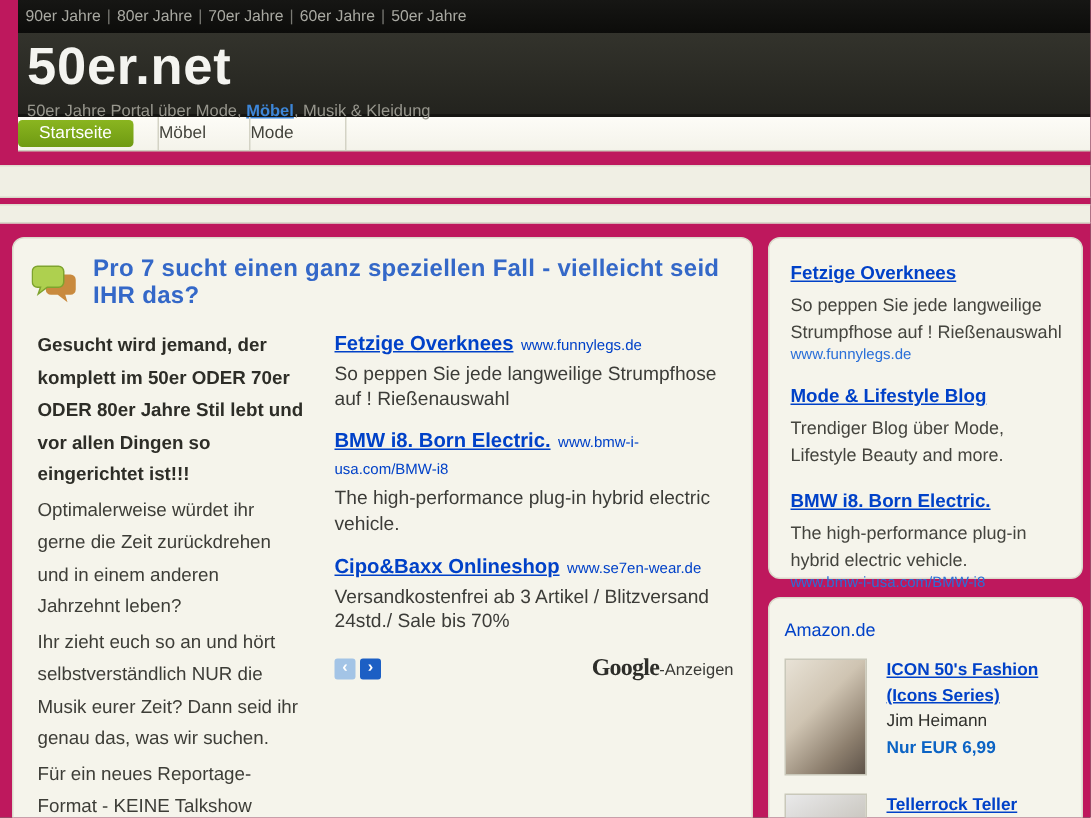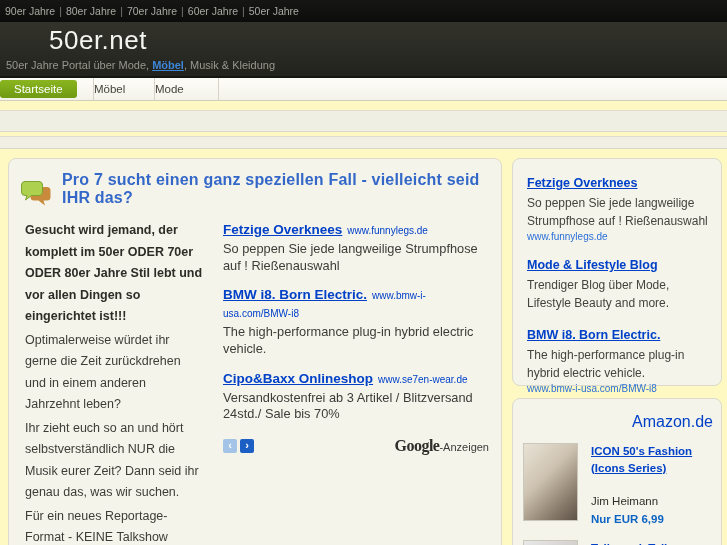--- a/index.html
+++ b/index.html
@@ -1,30 +1,30 @@
 <!DOCTYPE html>
 <html><head>
 <meta charset="utf-8">
 <style>
   * { margin:0; padding:0; box-sizing:border-box; }
   body { font-family:"Liberation Sans", sans-serif; background:#000; }
   .page { position:relative; width:727px; height:545px; overflow:hidden;
-          background:#fef9c3; }
+          background:#be185d;padding-left:12px; }
 
   
   .topbar { height:22px; background:linear-gradient(#161614,#0c0c0a);
             color:#a9a9a2; font-size:10.5px; line-height:22px; padding-left:5px;
             white-space:nowrap; }
   .topbar a { color:#a9a9a2; text-decoration:none; }
   .topbar .sep { color:#7a7a74; margin:0 4px; }
 
   
   .header { height:56px; background:linear-gradient(#33332c,#23231e);
             padding:3px 0 0 6px; border-bottom:2px solid #151512; }
-  .site-title { color:#f4f4f0; font-size:26px; font-weight:normal; letter-spacing:0.5px;margin-left:43px; }
+  .site-title { color:#f4f4f0; font-size:35px; font-weight:bold; letter-spacing:0.5px; }
   .site-sub { color:#98978e; font-size:11px; margin-top:3px; }
   .site-sub .sub-link { color:#3d86d8; font-weight:bold; text-decoration:underline; cursor:pointer; }
 
   
   .nav { height:23px; background:linear-gradient(#fdfcf7,#f4f3ea);
          border-bottom:1px solid #cfceb f; border-bottom:1px solid #cfcebf;
          display:flex; align-items:center; font-size:11.5px; color:#44443c; }
   .nav-cell { height:100%; display:flex; align-items:center; justify-content:flex-start;
               border-right:1px solid #d4d3c5; cursor:pointer; }
   .nav-cell.w1 { width:94px; } .nav-cell.w2 { width:93px; }
@@ -38,21 +38,21 @@
   .strip.s1 { top:110px; height:22px; }
   .strip.s2 { top:136px; height:13px; }
 
   
   .box { position:absolute; background:#f5f4eb; border:1px solid #dbdacc; border-radius:8px; }
   .leftbox  { left:8px;   top:158px; width:494px; height:430px; padding:12px 12px 10px 10px; }
   .sidebox  { left:512px; top:158px; width:210px; height:228px; padding:14px 10px 10px 14px; }
   .amazonbox{ left:512px; top:398px; width:210px; height:190px; padding:14px 8px 8px 10px; }
 
   
-  .headrow { display:flex; align-items:flex-end; gap:9px; padding-left:2px; }
+  .headrow { display:flex; align-items:center; gap:9px; padding-left:2px; }
   .headrow h1 { color:#3468c8; font-size:16px; font-weight:bold; letter-spacing:0.2px; }
 
   
   .cols { display:flex; margin-top:13px; }
   .article { width:184px; font-size:12.5px; color:#3d3d37; line-height:1.72; padding-left:6px; }
   .article .lead { font-weight:bold; color:#2d2d27; }
   .article p { margin-bottom:2px; }
 
   
   .midads { margin-left:20px; width:266px; }
@@ -75,29 +75,29 @@
 
   
   .sad { margin-bottom:13px; }
   .sad-title { color:#0041c8; font-size:12.5px; font-weight:bold;
                text-decoration:underline; cursor:pointer; }
   .sad-body { color:#44443e; font-size:12px; line-height:1.5; margin-top:3px; }
   .sad-url { color:#2a6fd8; font-size:10px; margin-top:1px; cursor:pointer; }
   .side-footer { display:flex; justify-content:space-between; align-items:center; margin-top:6px; }
 
   
-  .amz-title { text-align:right; font-size:16px; color:#0041c8; cursor:pointer; margin-bottom:12px; }
+  .amz-title { text-align:left; font-size:12px; color:#0041c8; cursor:pointer; margin-bottom:12px; }
   .product { display:flex; margin-bottom:12px; }
   .p-img { width:55px; height:78px; margin-right:13px; flex:none;
            border:1px solid #c9c8ba; }
   .p-img.book  { background:linear-gradient(135deg,#e8e2d6 0%,#cfc4b2 40%,#8d7f6e 75%,#5d5248 100%); }
   .p-img.dress { background:linear-gradient(150deg,#e9e9ea 0%,#c9c6bf 45%,#8e8679 75%,#4e4a44 100%); }
   .p-lines { font-size:11.5px; line-height:1.45; }
   .p-link { color:#0041c8; font-weight:bold; text-decoration:underline; cursor:pointer; display:block; }
-  .p-author { color:#2f2f2b; display:block; margin-top:17px; }
+  .p-author { color:#2f2f2b; display:block; margin-top:1px; }
   .p-price { color:#0b63c4; font-weight:bold; display:block; margin-top:1px; }
 
   
   .bubbles { width:32px; height:27px; flex:none; }
 </style>
 </head>
 <body>
 
 <div class="page">
 

